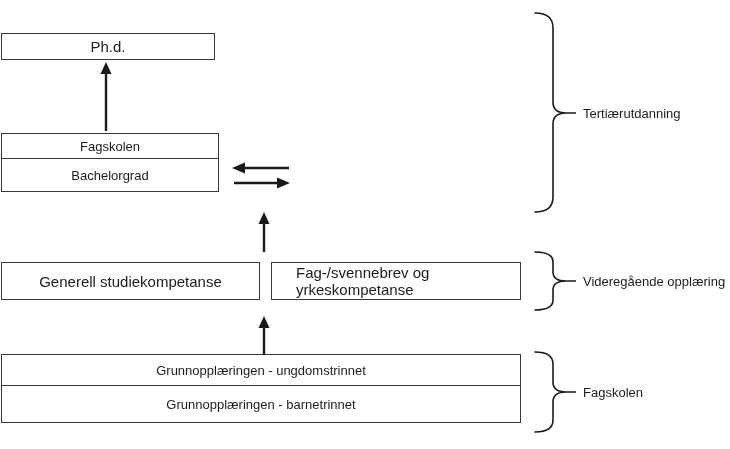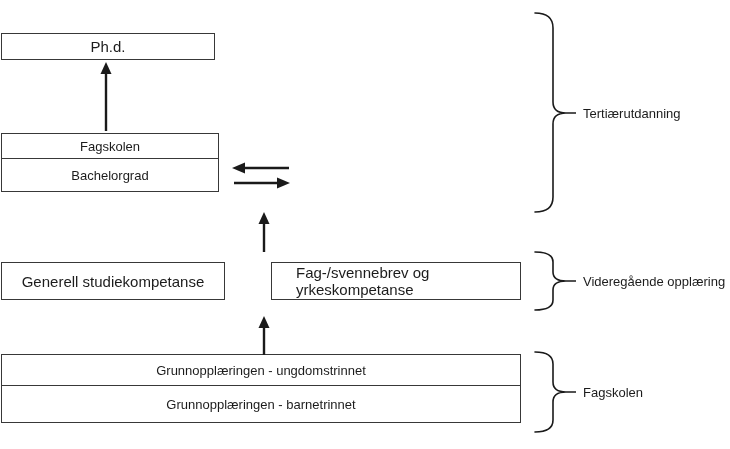--- a/index.html
+++ b/index.html
@@ -73,21 +73,21 @@
   <div class="stack" style="left:1px; top:133px; width:218px; height:59px;">
     <div class="cell top">
       <span>Fagskolen</span>
     </div>
     <div class="cell rest">
       <span>Bachelorgrad</span>
     </div>
   </div>
 
 
-  <div class="box" style="left:1px; top:262px; width:224px; height:38px;">
+  <div class="box" style="left:1px; top:262px; width:259px; height:38px;">
     <span>Generell studiekompetanse</span>
   </div>
 
   <div class="box" style="left:271px; top:262px; width:250px; height:38px;padding-left:24px;">
     <span>Fag-/svennebrev og yrkeskompetanse</span>
   </div>
 
   <div class="stack" style="left:1px; top:354px; width:520px; height:69px;">
     <div class="cell top-tall">
       <span>Grunnopplæringen - ungdomstrinnet</span>

